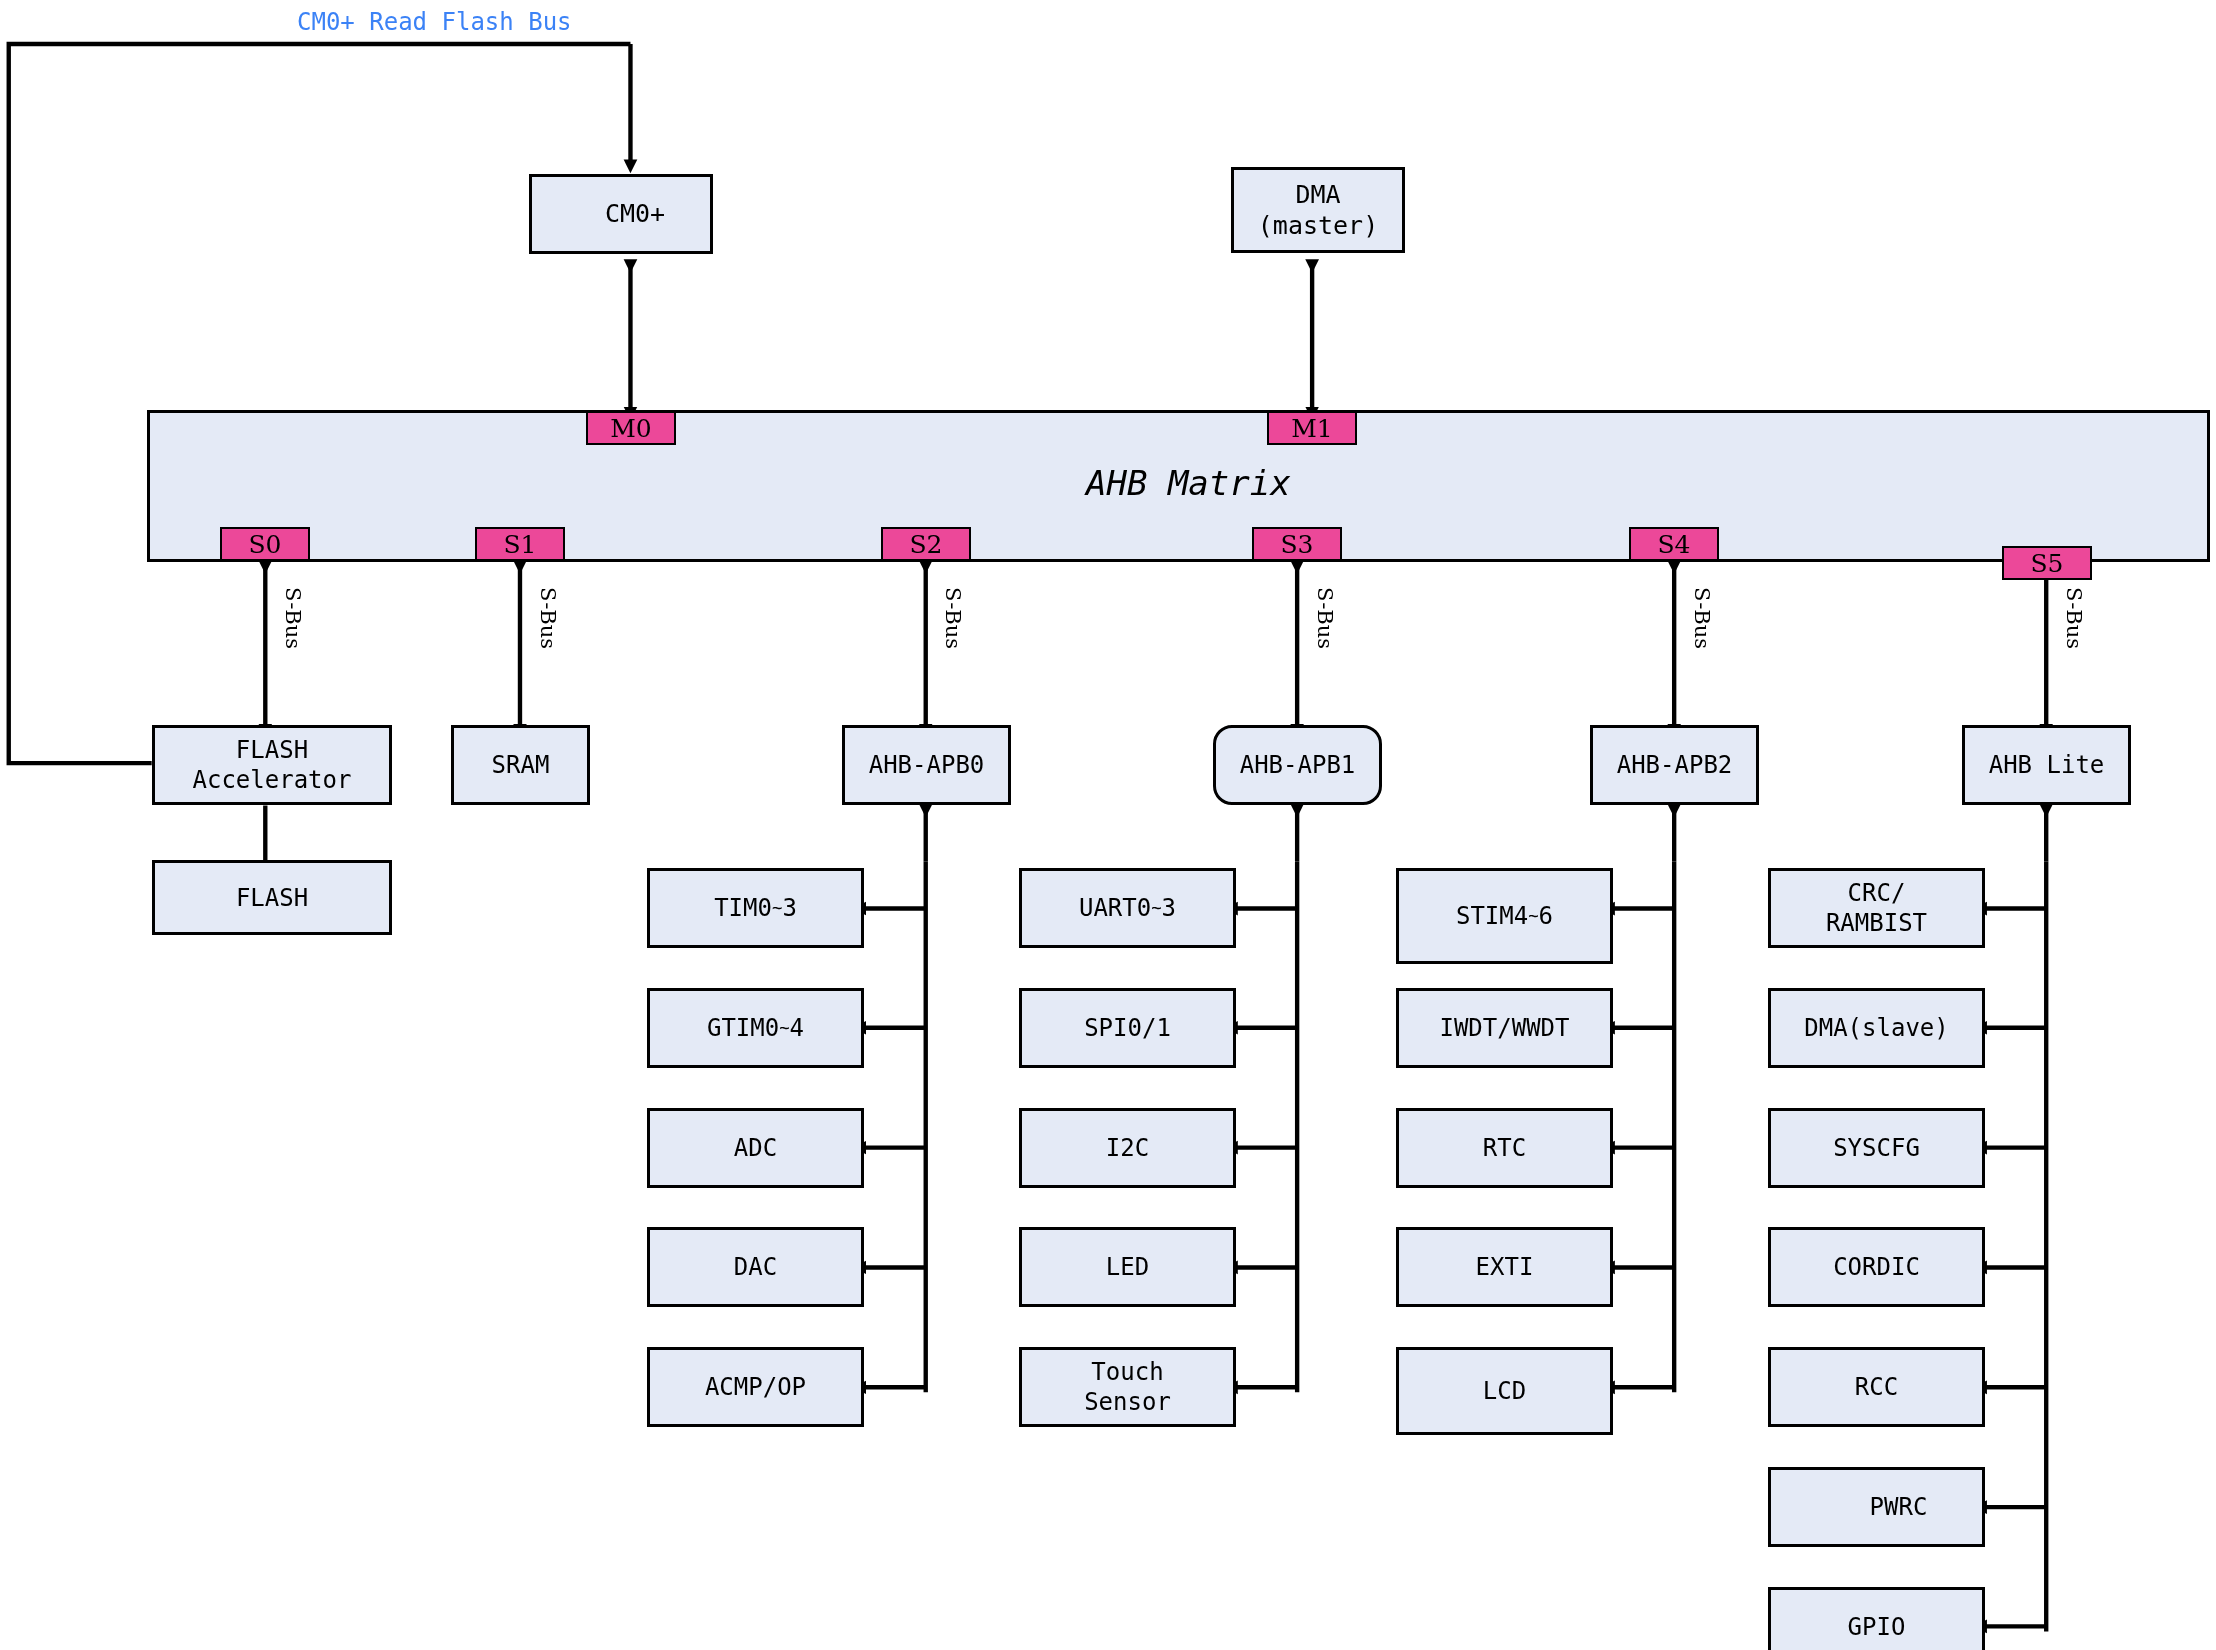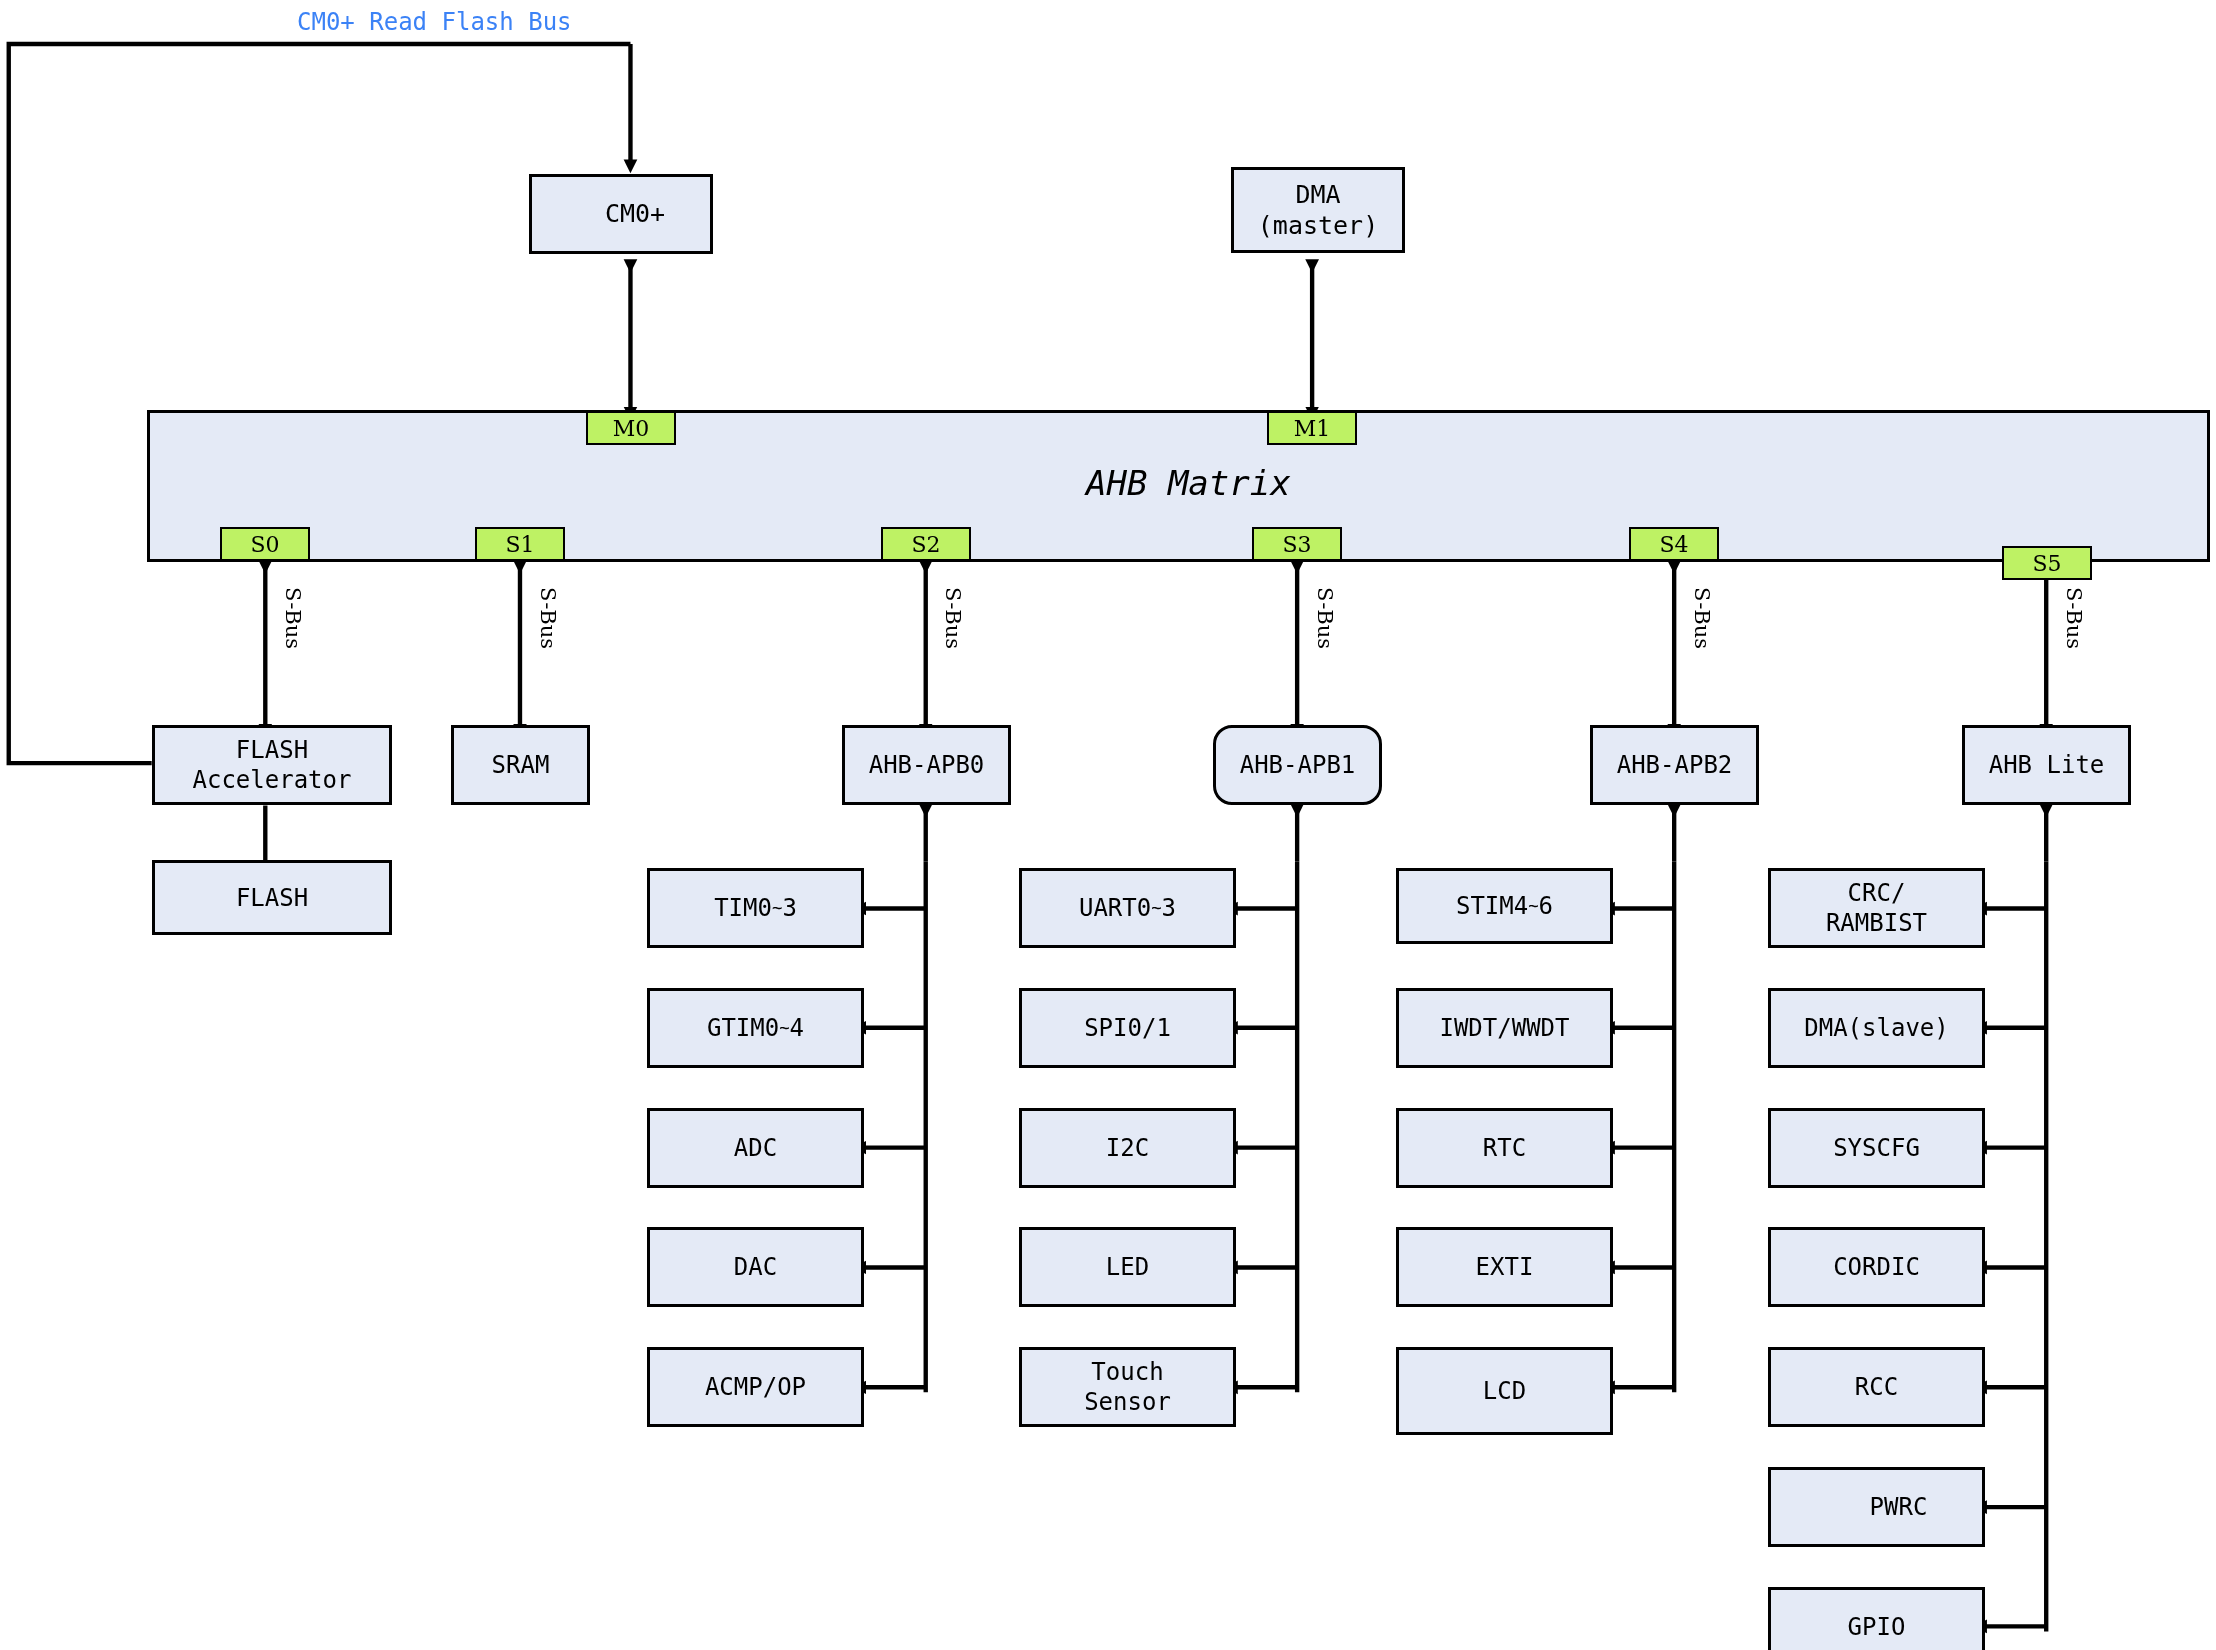--- a/index.html
+++ b/index.html
@@ -51,27 +51,27 @@
     position: absolute;
     font-family: "DejaVu Sans Mono", monospace;
     font-size: 34px;
     color: #000;
     z-index: 3;
     white-space: nowrap;
   }
   .port {
     position: absolute;
     box-sizing: border-box;
-    background: #bef264;
+    background: #ec4899;
     border: 2.5px solid #000000;
     display: flex;
     align-items: center;
     justify-content: center;
     font-family: "DejaVu Serif", serif;
-    font-size: 22px;
+    font-size: 25px;
     color: #000;
     z-index: 4;
   }
   .buslabel {
     position: absolute;
     font-family: "DejaVu Serif", serif;
     font-size: 21px;
     color: #000;
     writing-mode: vertical-rl;
     text-orientation: mixed;
@@ -233,21 +233,21 @@
     <span>I2C</span>
   </div>
   <div class="node mono" style="left:1019px; top:1227px; width:217px; height:80px; font-size:24px;">
     <span>LED</span>
   </div>
   <div class="node mono" style="left:1019px; top:1347px; width:217px; height:80px; font-size:24px;">
     <span>Touch
 Sensor</span>
   </div>
 
-  <div class="node mono" style="left:1396px; top:868px; width:217px; height:76px; font-size:24px;">
+  <div class="node mono" style="left:1396px; top:868px; width:217px; height:96px; font-size:24px;">
     <span>STIM4</span><span class="sup">~</span><span>6</span>
   </div>
   <div class="node mono" style="left:1396px; top:988px; width:217px; height:80px; font-size:24px;">
     <span>IWDT/WWDT</span>
   </div>
   <div class="node mono" style="left:1396px; top:1108px; width:217px; height:80px; font-size:24px;">
     <span>RTC</span>
   </div>
   <div class="node mono" style="left:1396px; top:1227px; width:217px; height:80px; font-size:24px;">
     <span>EXTI</span>

